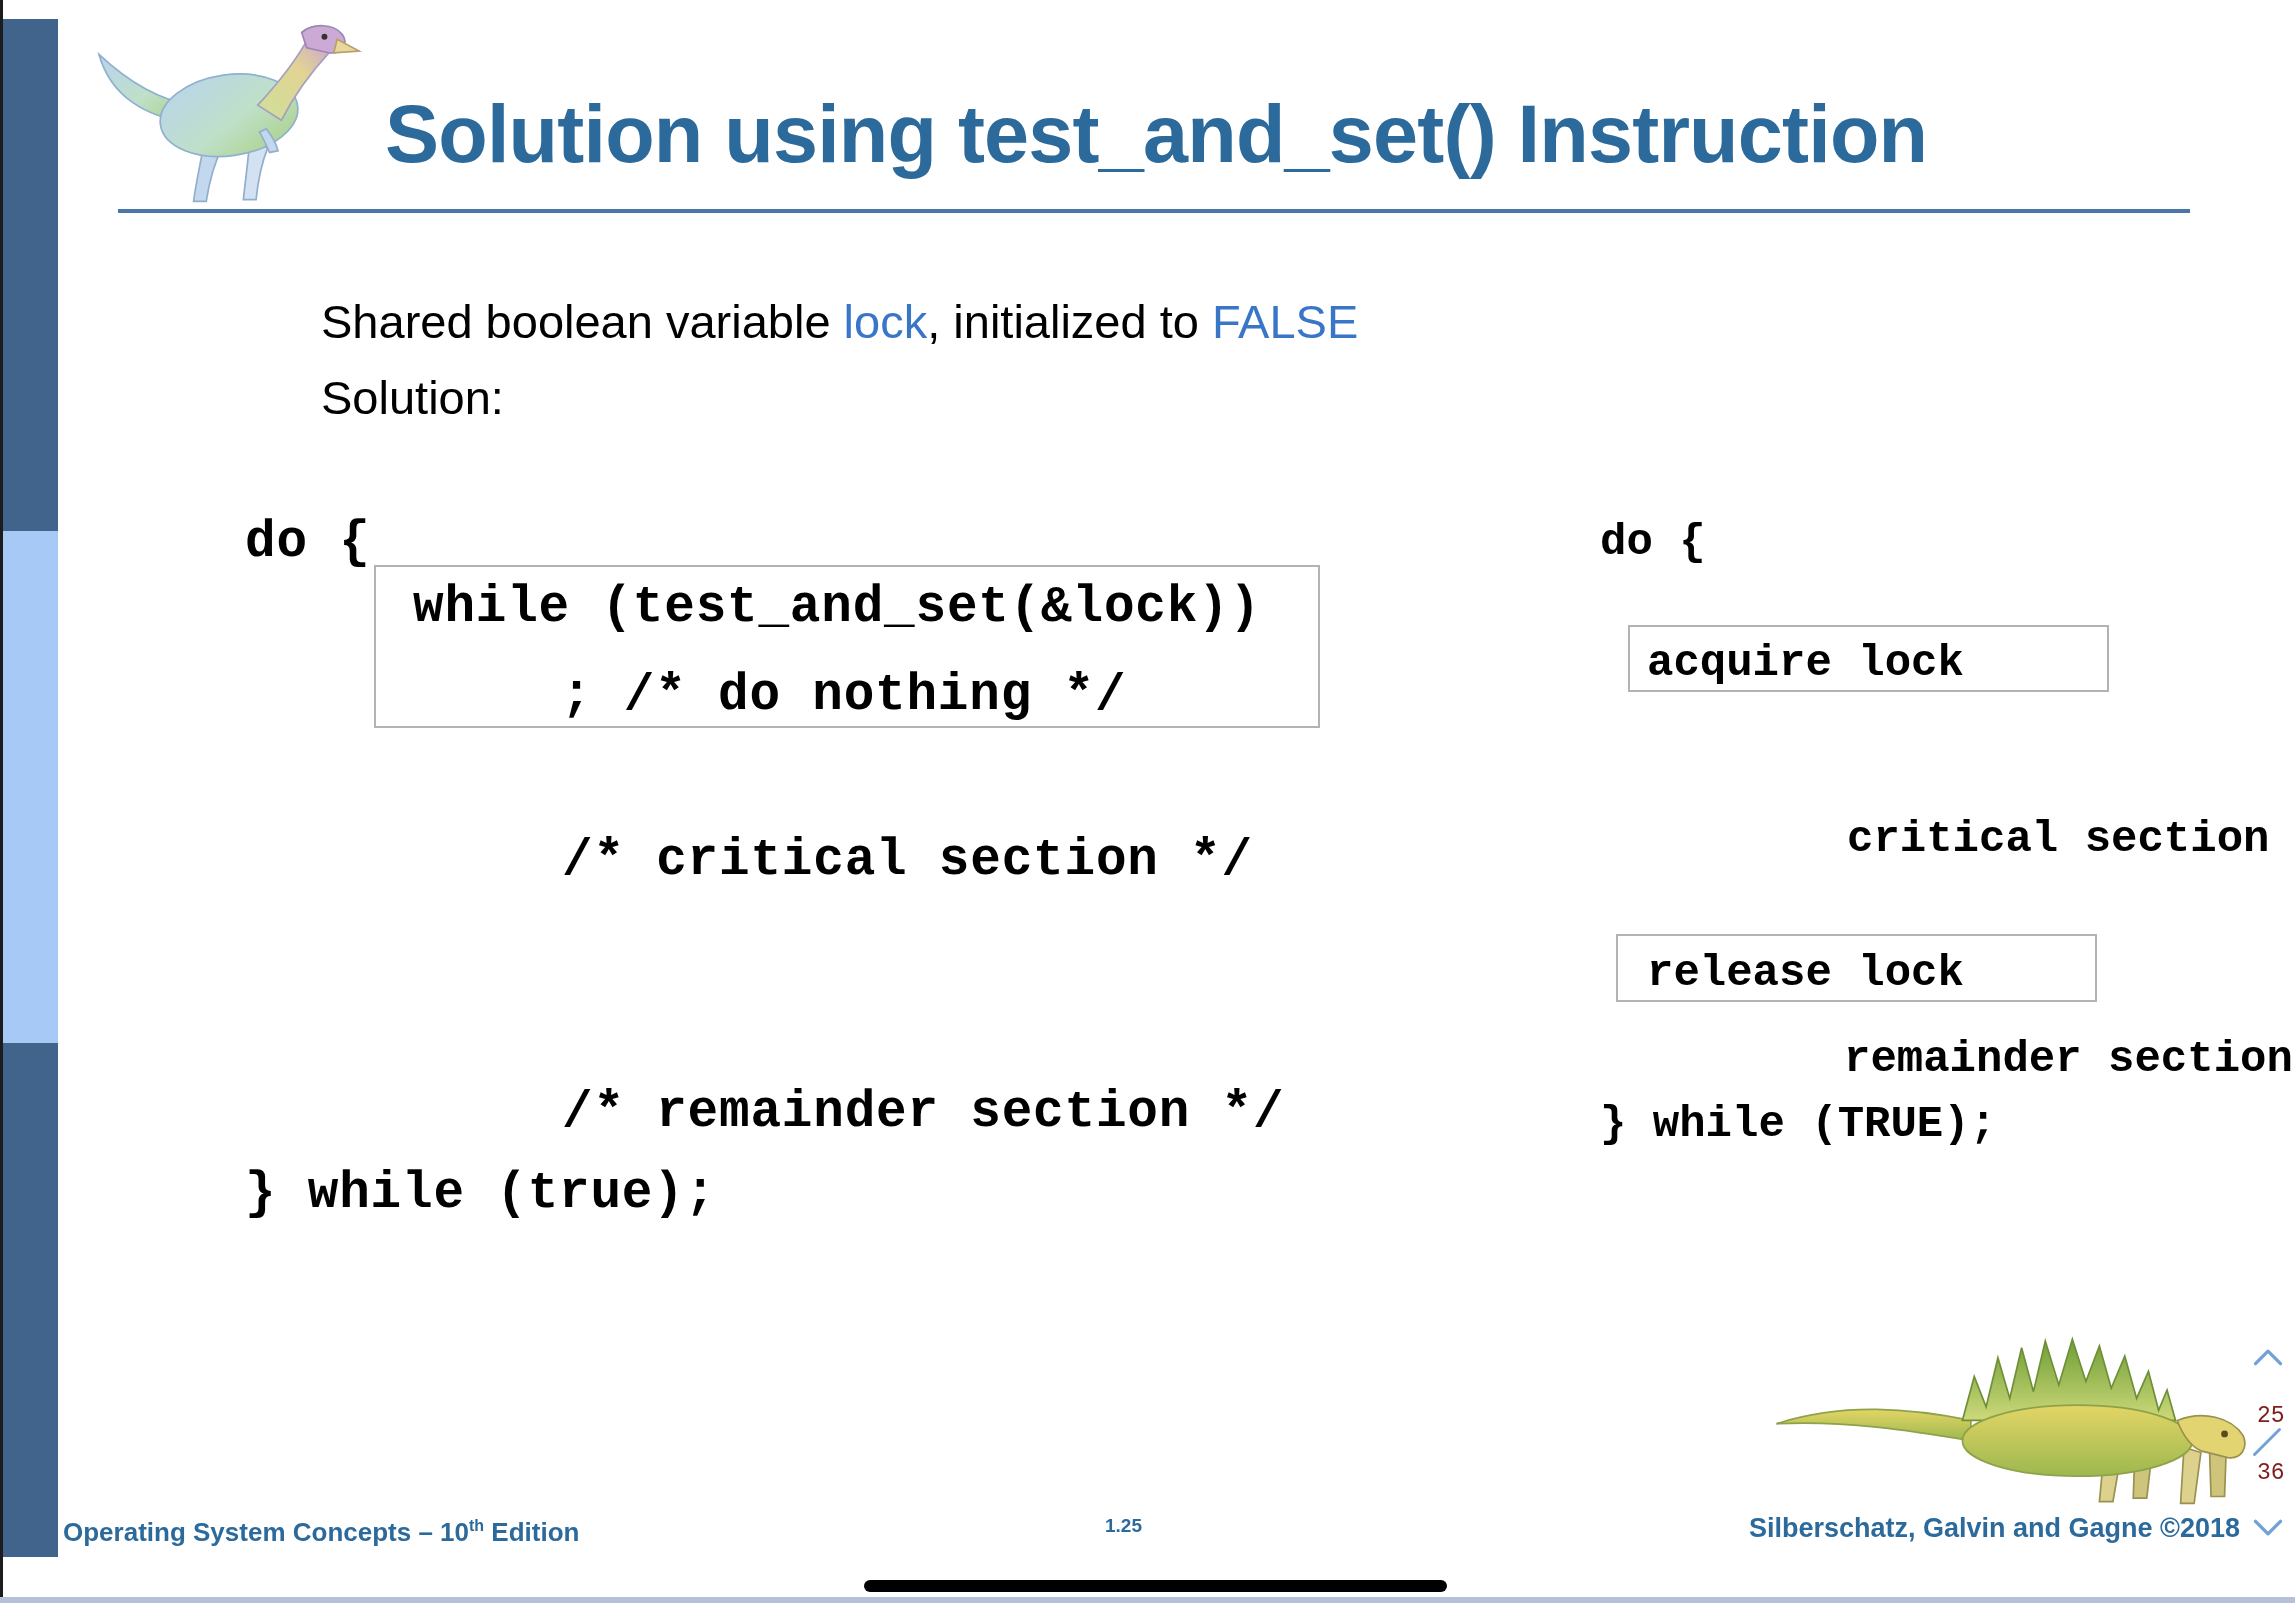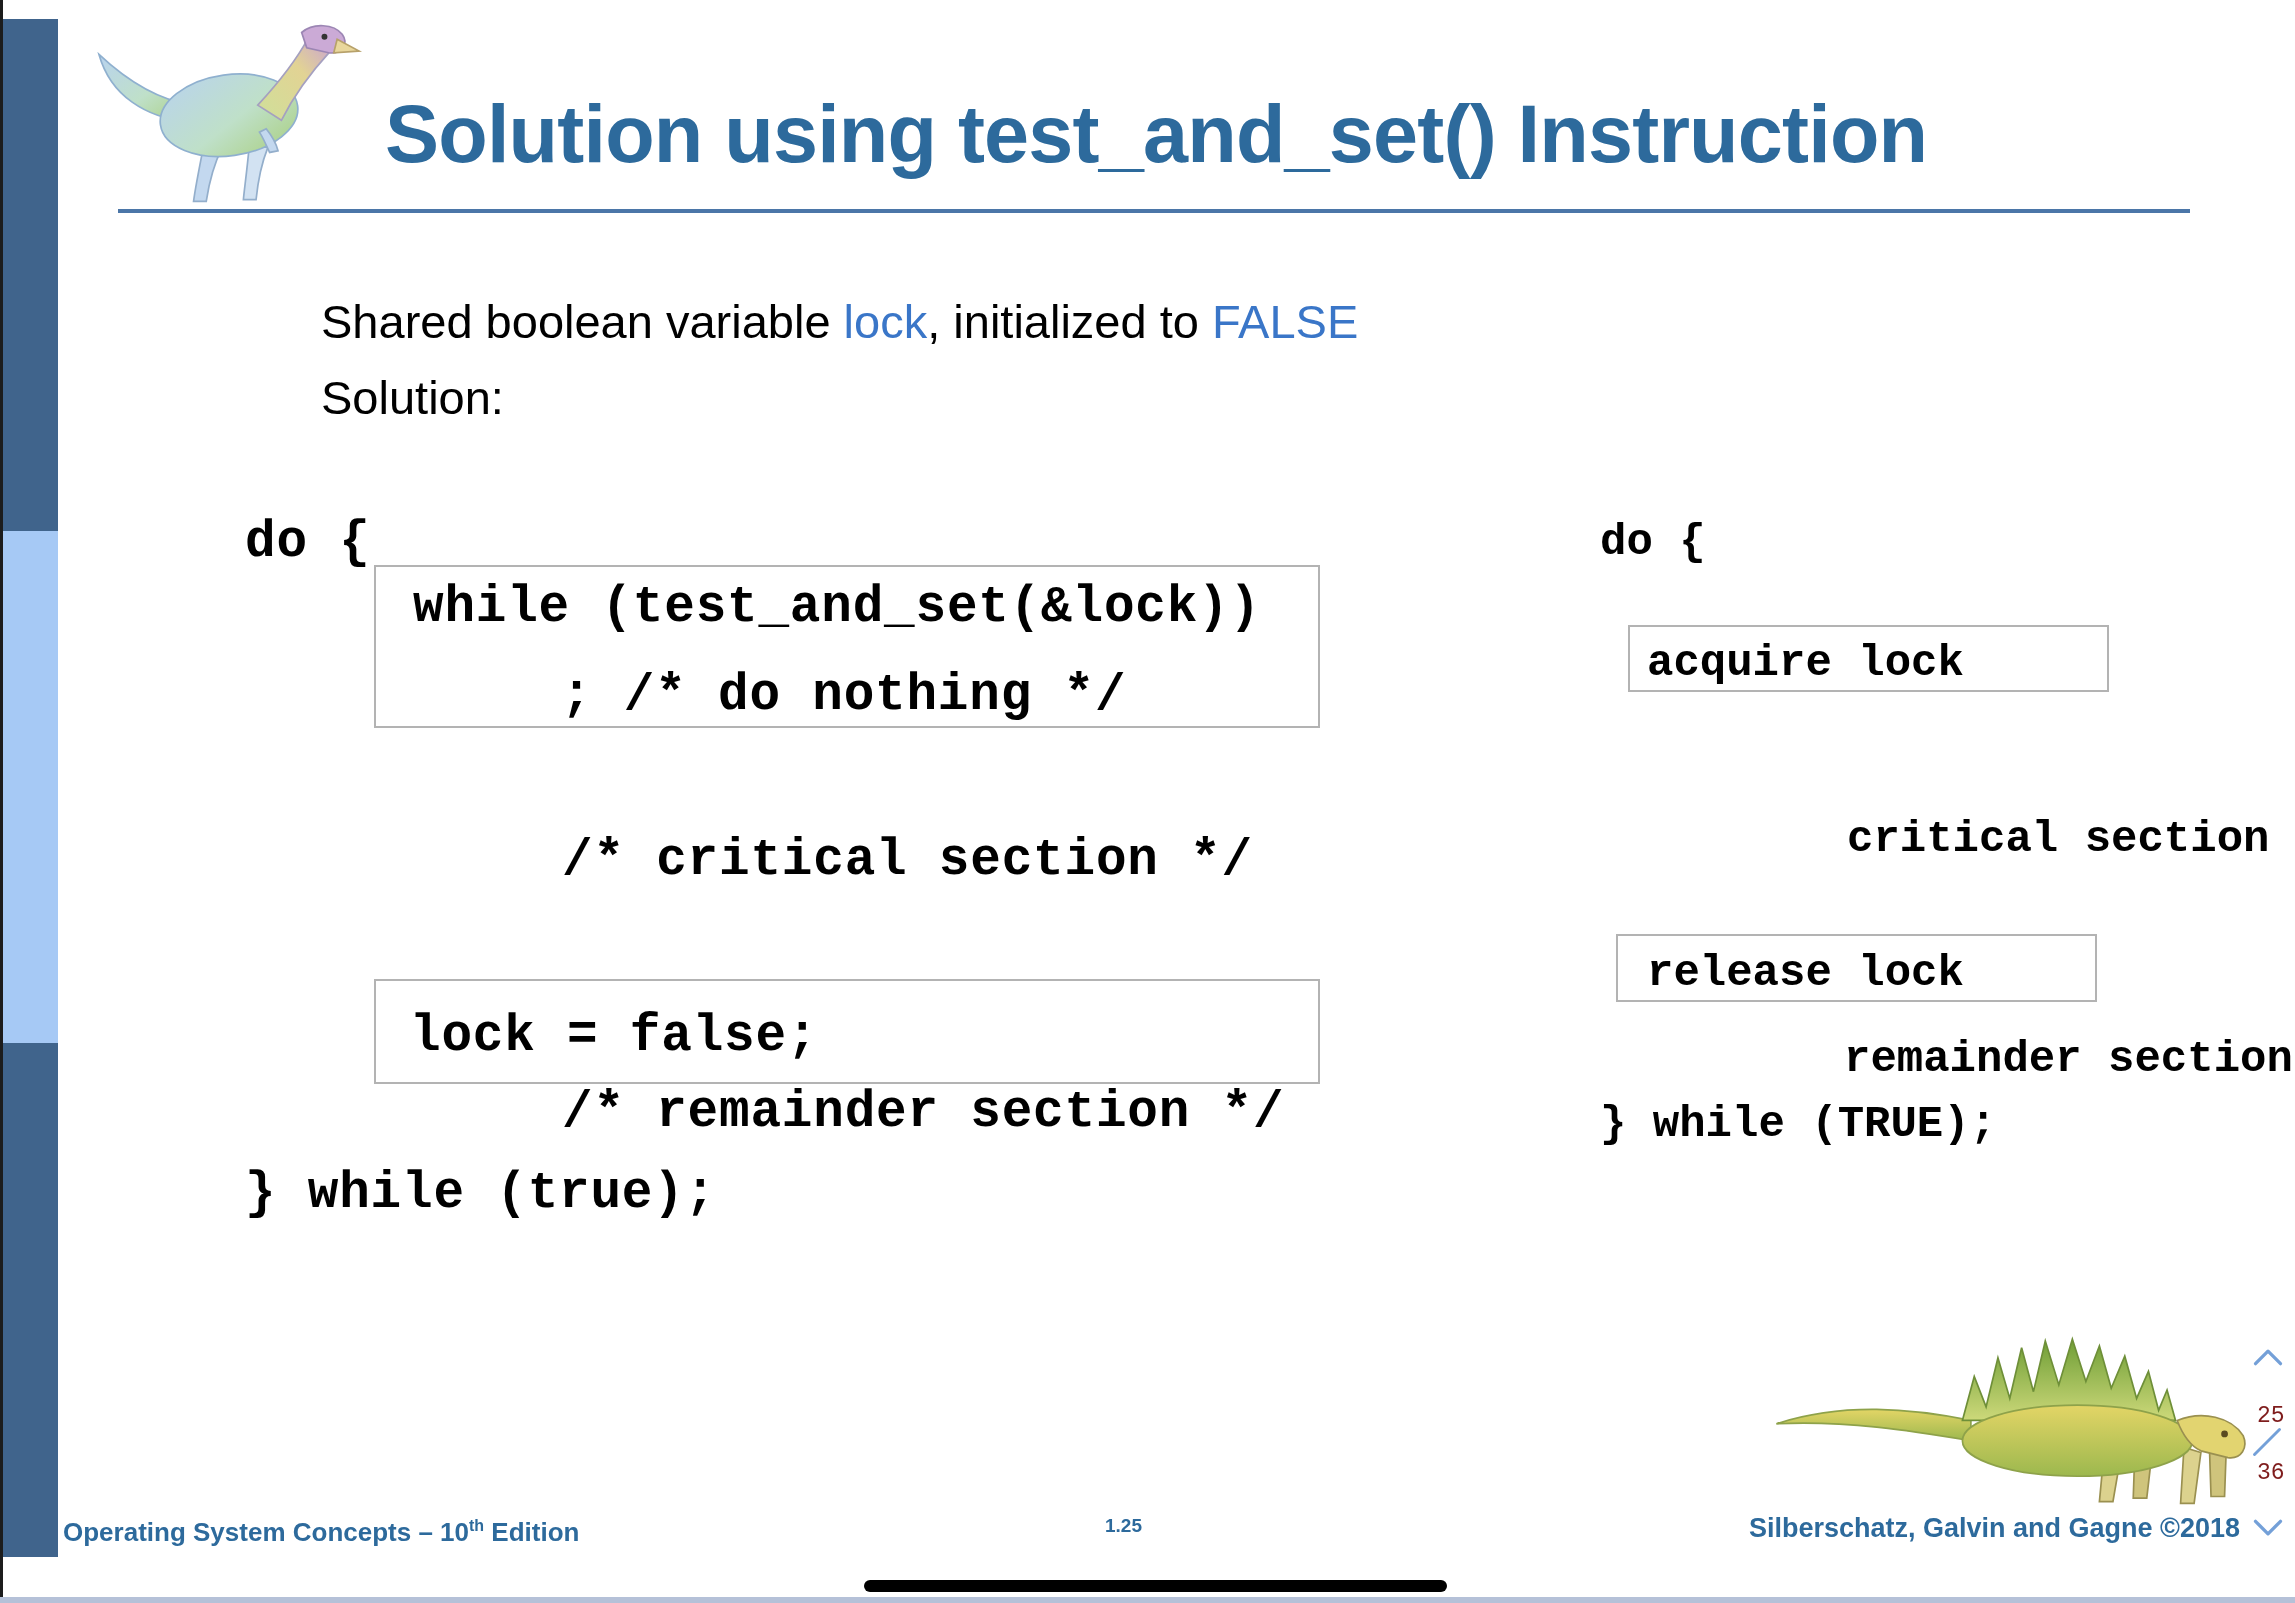--- a/index.html
+++ b/index.html
@@ -85,23 +85,20 @@
 
   <div class="abs mono code-l" style="left:245px;top:514px;">do {</div>
 
   <div class="codebox" style="left:374px;top:565px;width:942px;height:159px;">
     <div class="abs mono code-l" style="left:185px;top:100px;">; /* do nothing */</div>
     <div class="abs mono code-l" style="left:37px;top:12px;">while (test_and_set(&amp;lock))</div>
   </div>
 
   <div class="abs mono code-l" style="left:562px;top:832px;">/* critical section */</div>
 
-  <div class="codebox" style="left:374px;top:979px;width:942px;height:101px;">
-    <div class="abs mono code-l" style="left:34px;top:27px;">lock = false;</div>
-  </div>
 
   <div class="abs mono code-l" style="left:562px;top:1084px;">/* remainder section */</div>
   <div class="abs mono code-l" style="left:245px;top:1165px;">} while (true);</div>
 
   <div class="abs mono code-r" style="left:1600px;top:517px;">do {</div>
 
   <div class="codebox" style="left:1628px;top:605px;width:477px;height:63px;margin-top:20px;">
     <div class="abs mono code-r" style="left:17px;top:11px;">acquire lock</div>
   </div>
 

